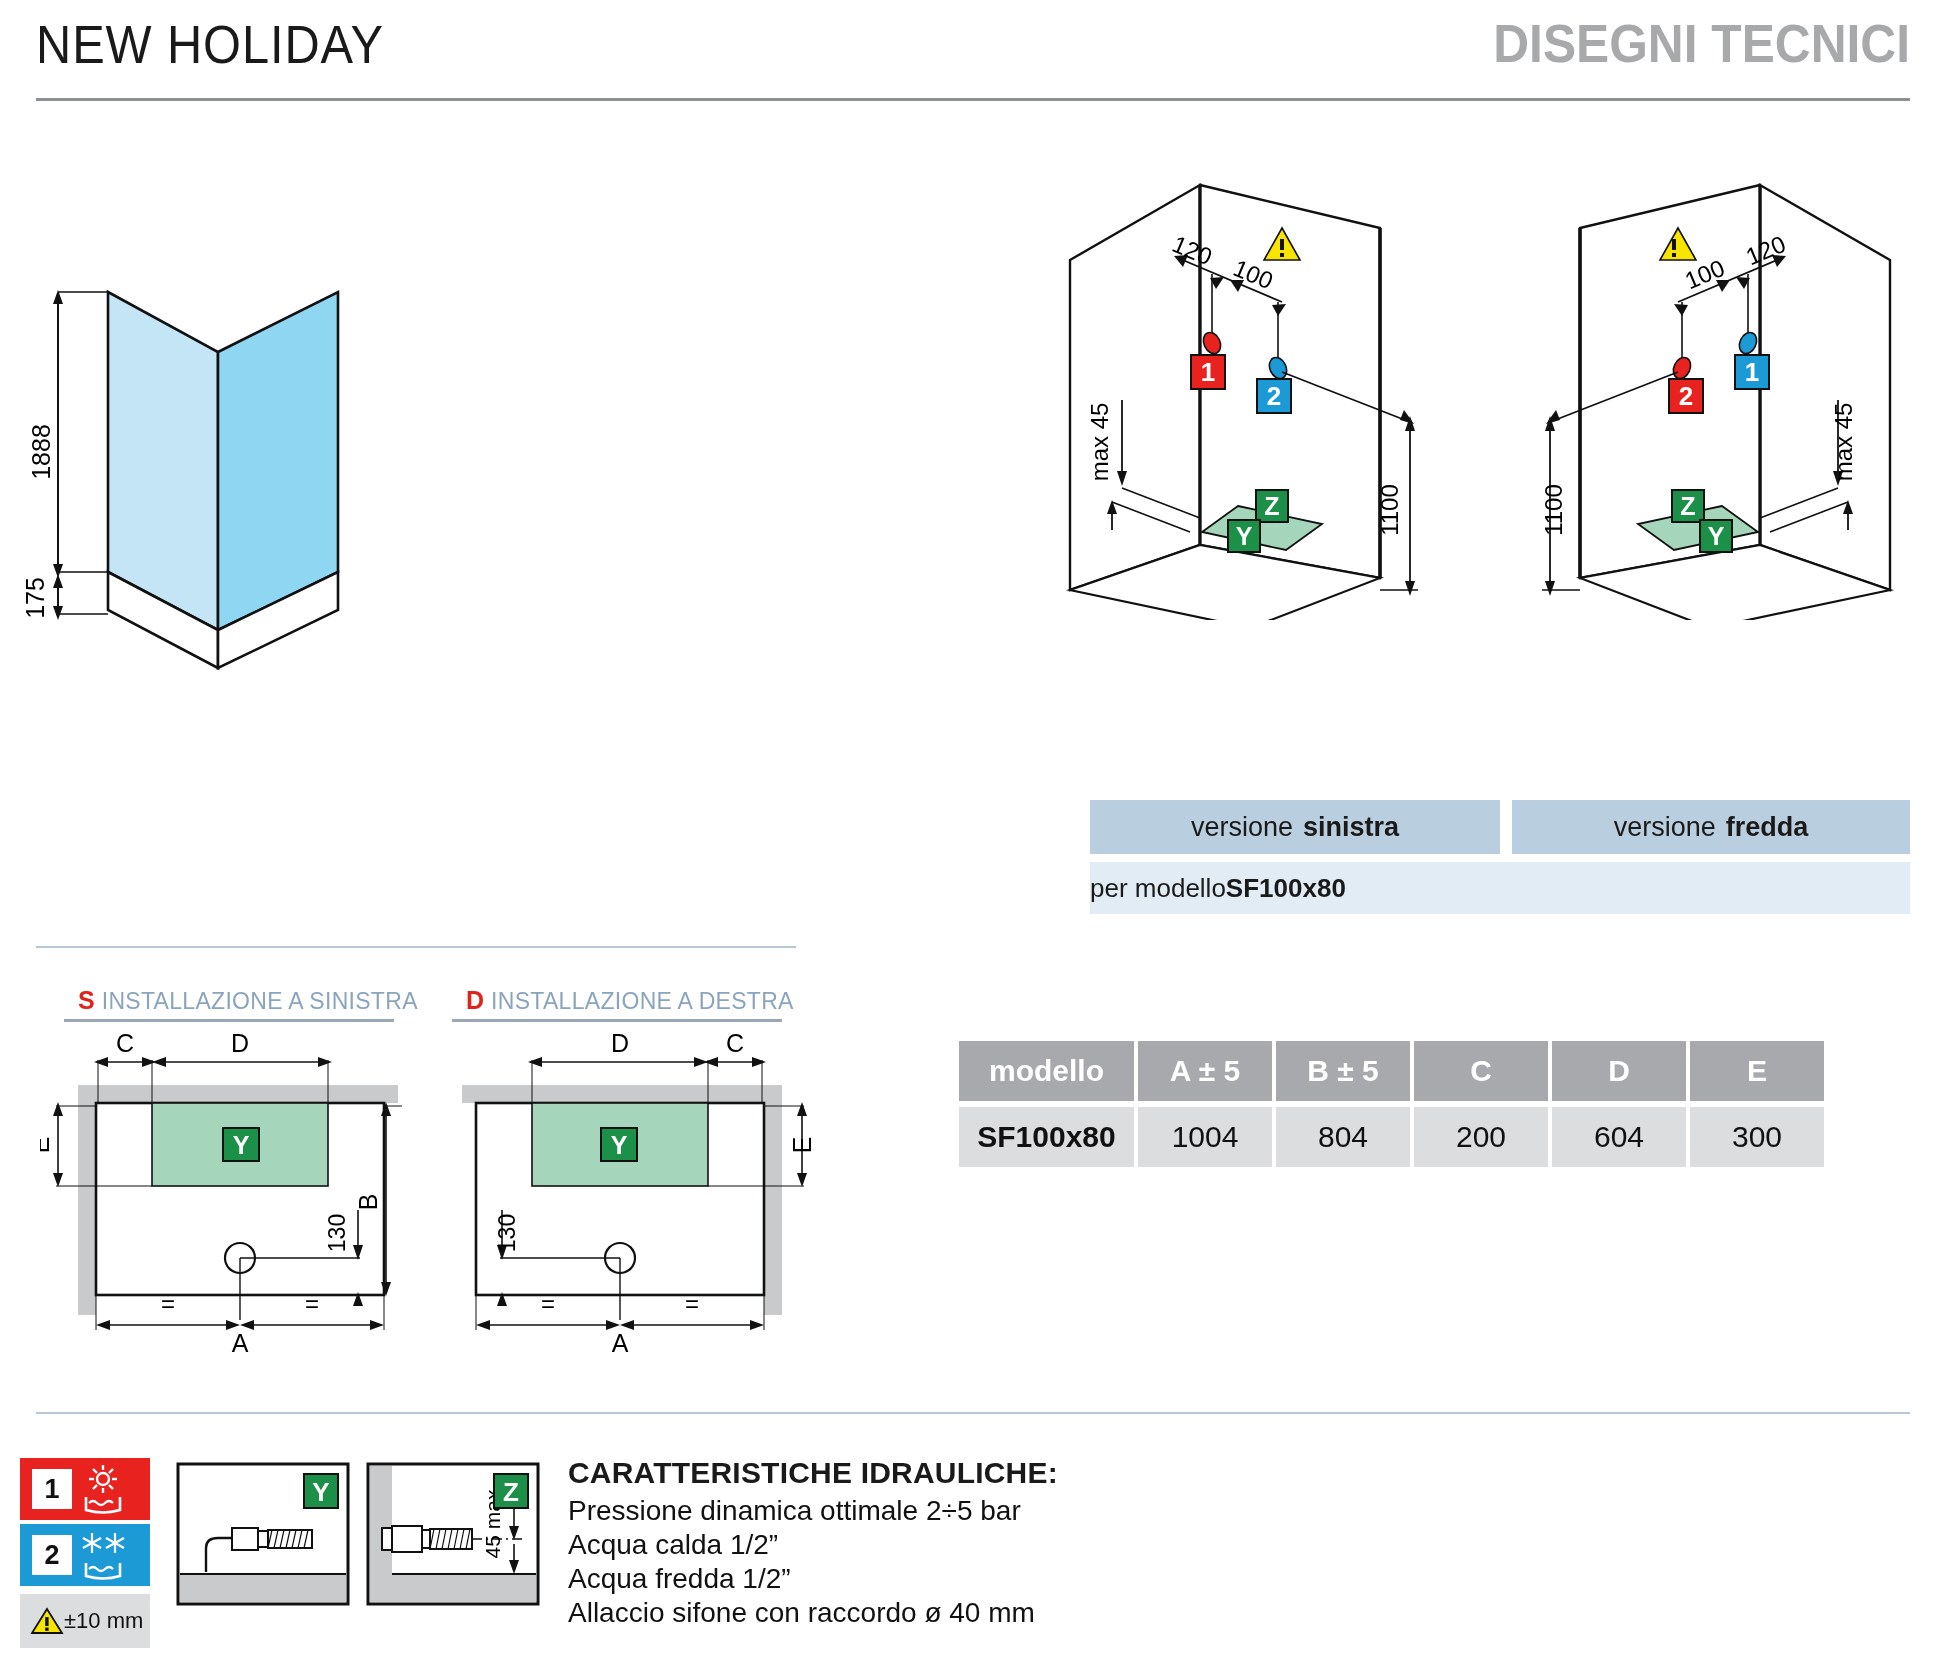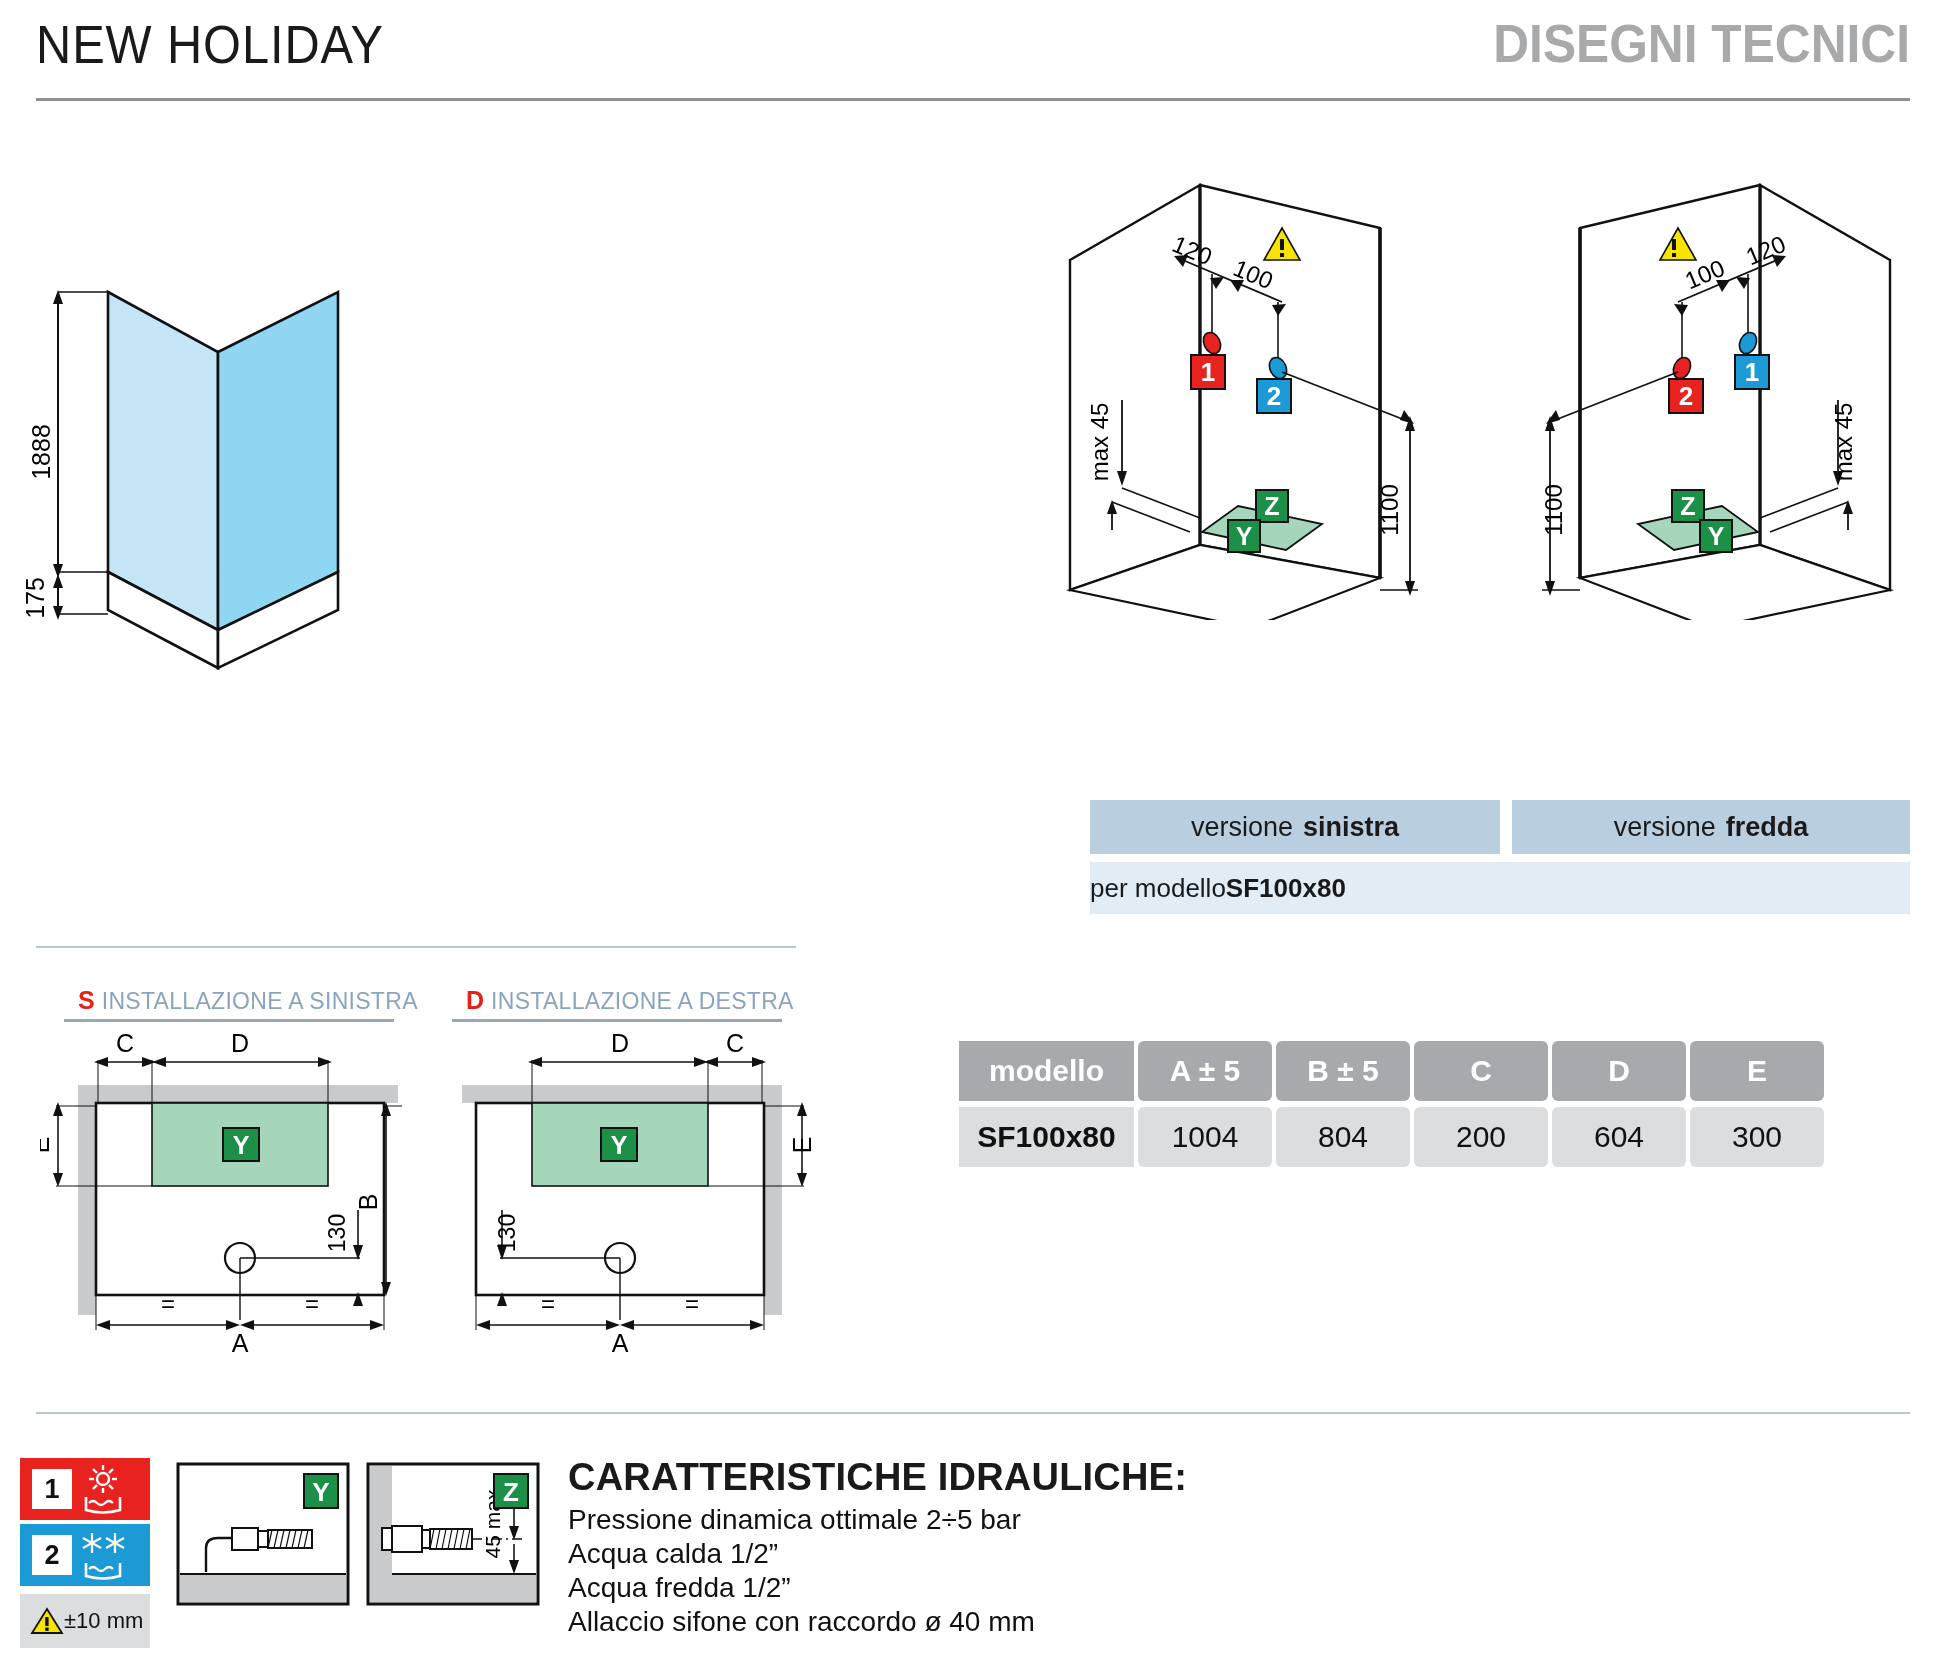--- a/index.html
+++ b/index.html
@@ -61,42 +61,42 @@
 
   
   .tbl { position: absolute; left: 955px; top: 1035px; border-collapse: separate; border-spacing: 4px 6px; }
   .tbl th, .tbl td {
     text-align: center; vertical-align: middle;
     font-size: 30px; height: 60px;
   }
   .tbl th { background: #a7a9ac; color: #ffffff; font-weight: 700; }
   .tbl td { background: #dcdddf; color: #111; font-weight: 400; }
   .tbl th.first, .tbl td.first { width: 175px; }
-  .tbl th.c, .tbl td.c { width: 134px; border-radius: 6px; }
+  .tbl th.c, .tbl td.c { width: 134px; }
   .tbl td.first { font-weight: 700; }
 
   
   .lg-badge {
     position: absolute; width: 130px; height: 62px; display: flex; align-items: center;
   }
   .lg-red { background: #e8231f; }
   .lg-blue { background: #1b9ad6; }
   .lg-num {
     width: 40px; height: 40px; margin-left: 12px; background: #fff;
     display: flex; align-items: center; justify-content: center;
     font-size: 27px; font-weight: 700; color: #111;
   }
   .lg-warn {
     position: absolute; width: 130px; height: 54px; background: #dcdddf;
     display: flex; align-items: center; gap: 0; padding-left: 10px;
     font-size: 22px; color: #111;
   }
 
   .hyd { position: absolute; left: 568px; top: 1456px; width: 700px; }
-  .hyd h3 { font-size: 38px; font-weight: 700; letter-spacing: .2px; margin-bottom: 4px; }
+  .hyd h3 { font-size: 30px; font-weight: 700; letter-spacing: .2px; margin-bottom: 4px; }
   .hyd p { font-size: 28px; font-weight: 400; line-height: 1.22; color: #111; }
 
   text { font-family: "Liberation Sans", sans-serif; }
 </style>
 </head>
 <body>
 
 <div class="page">
 
   <div class="hdr">

